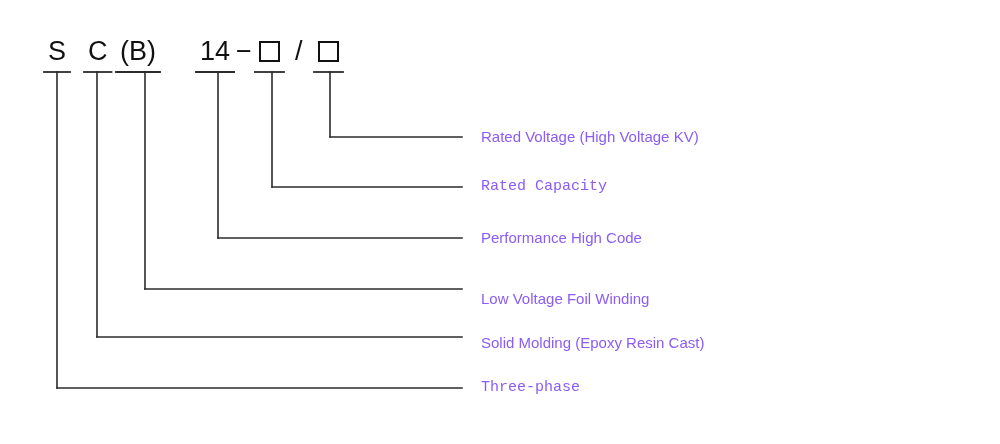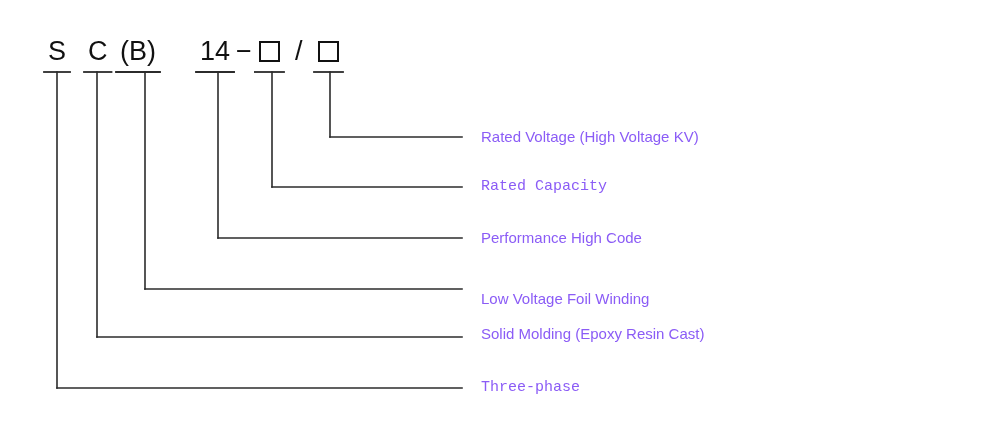--- a/index.html
+++ b/index.html
@@ -96,17 +96,17 @@
       <line x1="97" y1="337" x2="462" y2="337" stroke="#2b2b2b" stroke-width="1.6" stroke-linecap="square"></line>
       <line x1="57" y1="72" x2="57" y2="388" stroke="#2b2b2b" stroke-width="1.6" stroke-linecap="square"></line>
       <line x1="57" y1="388" x2="462" y2="388" stroke="#2b2b2b" stroke-width="1.6" stroke-linecap="square"></line>
     </svg>
 
   <div id="label-layer">
       <div class="callout-label" style="left: 481px; top: 129px;">Rated Voltage (High Voltage KV)</div>
       <div class="callout-label" style="left: 481px; top: 179px; font-family: Liberation Mono, monospace;">Rated Capacity</div>
       <div class="callout-label" style="left: 481px; top: 230px;">Performance High Code</div>
       <div class="callout-label" style="left: 481px; top: 281px; margin-top: 10px;">Low Voltage Foil Winding</div>
-      <div class="callout-label" style="left: 481px; top: 326px;">Solid Molding (Epoxy Resin Cast)</div>
+      <div class="callout-label" style="left: 481px; top: 335px;">Solid Molding (Epoxy Resin Cast)</div>
       <div class="callout-label" style="left: 481px; top: 380px; font-family: Liberation Mono, monospace;">Three-phase</div>
     </div>
 
 </div>
 
 </body></html>

